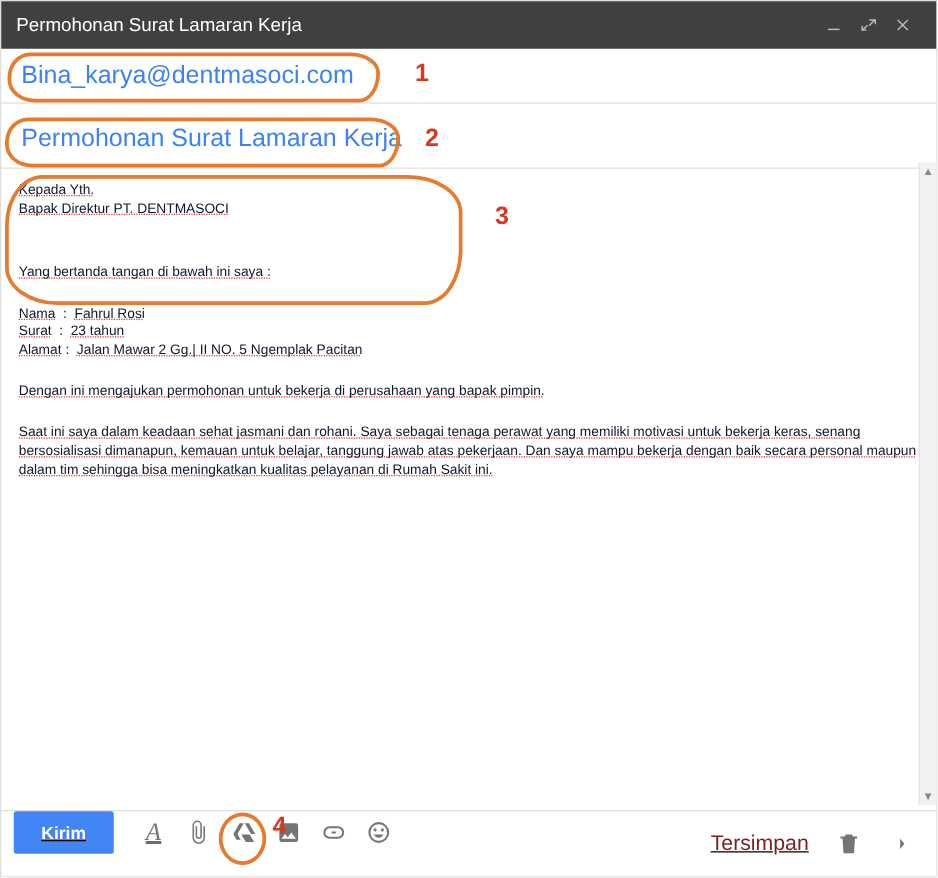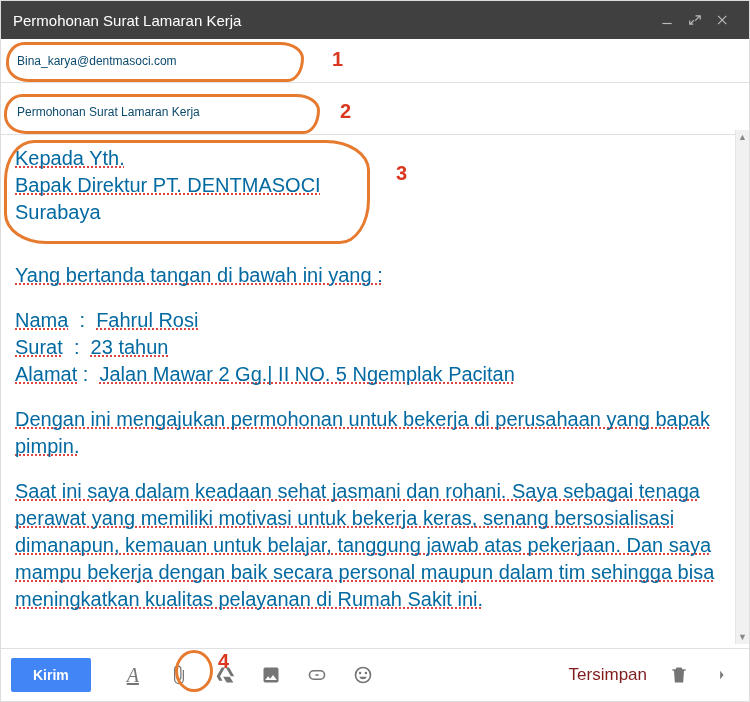--- a/index.html
+++ b/index.html
@@ -53,42 +53,42 @@
     padding: 6px 14px;
     min-height: 46px;
     display:flex;
     align-items:center;
     margin-top:6px;
   }
   .field-input {
     border: none;
     outline: none;
     width: 100%;
-    font-size: 12px;
-    color: #0c4a6e;
+    font-size: 20px;
+    color: #3b82f6;
     background: transparent;
   }
   .body-area {
     flex: 1;
     padding: 10px 14px 6px 14px;
     overflow-y: auto;
-    font-size: 20px;
+    font-size: 11px;
     line-height: 1.35;
-    color: #0369a1;
+    color: #0f172a;
   }
   .body-area p { margin: 0; }
   .spell { text-decoration: underline dotted #d44; text-decoration-skip-ink: none; }
   .spacer { height: 18px; }
   .bottom-divider { border-top:1px solid #e0e0e0; }
   .toolbar {
     height: 52px;
     display: flex;
-    align-items: center;
     padding: 0 10px;
-    gap: 10px;
+    gap: 0;
+    text-decoration: underline;
   }
   .send-btn {
     background: #4285f4;
     color: #fff;
     font-weight: bold;
     font-size: 14px;
     border: none;
     height: 34px;
     padding: 0 22px;
     border-radius: 2px;
@@ -187,24 +187,23 @@
     <input class="field-input" value="Bina_karya@dentmasoci.com" style="">
   </div>
 
   <div class="subject-row">
     <input class="field-input" value="Permohonan Surat Lamaran Kerja" style="">
   </div>
 
   <div class="body-area">
     <p><span class="spell">Kepada Yth.</span></p>
     <p><span class="spell">Bapak Direktur PT. DENTMASOCI</span></p>
-    <p><span>Surabaya</span></p>
-    <div class="spacer"></div>
-    <div class="spacer"></div>
-    <p><span class="spell">Yang bertanda tangan di bawah ini yang :</span></p>
+    <div class="spacer"></div>
+    <div class="spacer"></div>
+    <p><span class="spell">Yang bertanda tangan di bawah ini saya :</span></p>
     <div class="spacer"></div>
     <p>
       <span class="spell">Nama</span>&nbsp;&nbsp;:&nbsp;
       <span class="spell">Fahrul Rosi</span>
     </p>
     <p>
       <span class="spell">Surat</span>&nbsp;&nbsp;:&nbsp;
       <span class="spell">23 tahun</span>
     </p>
     <p>

